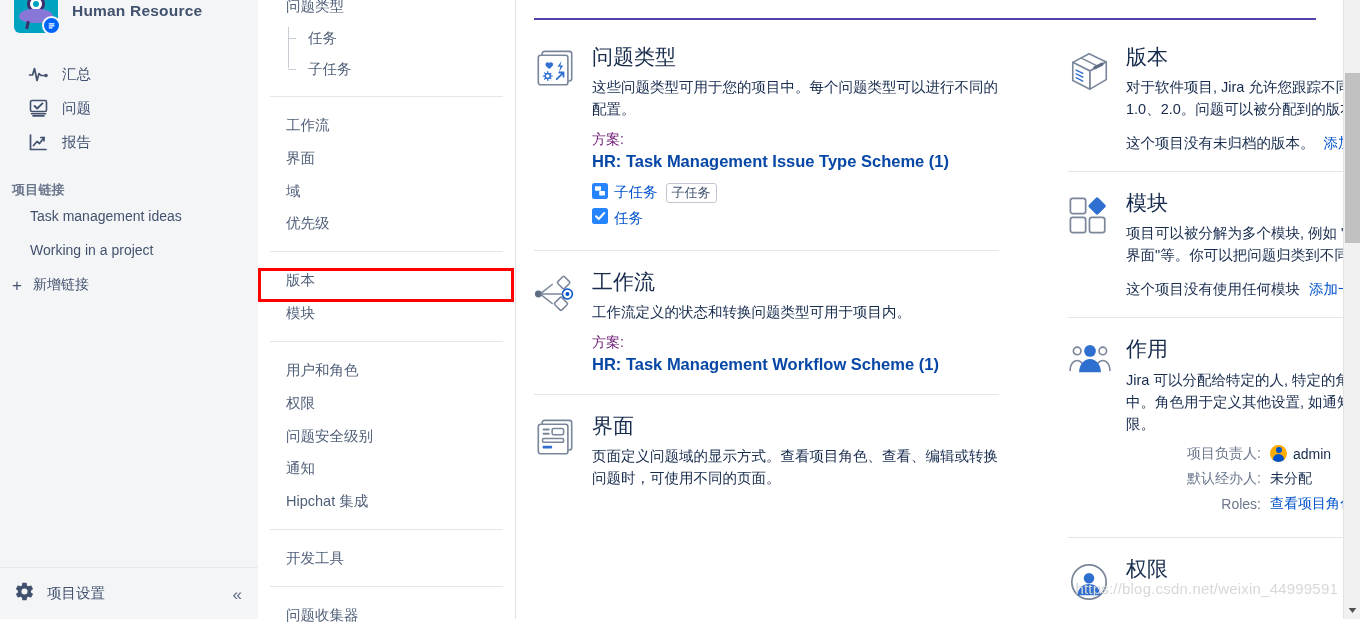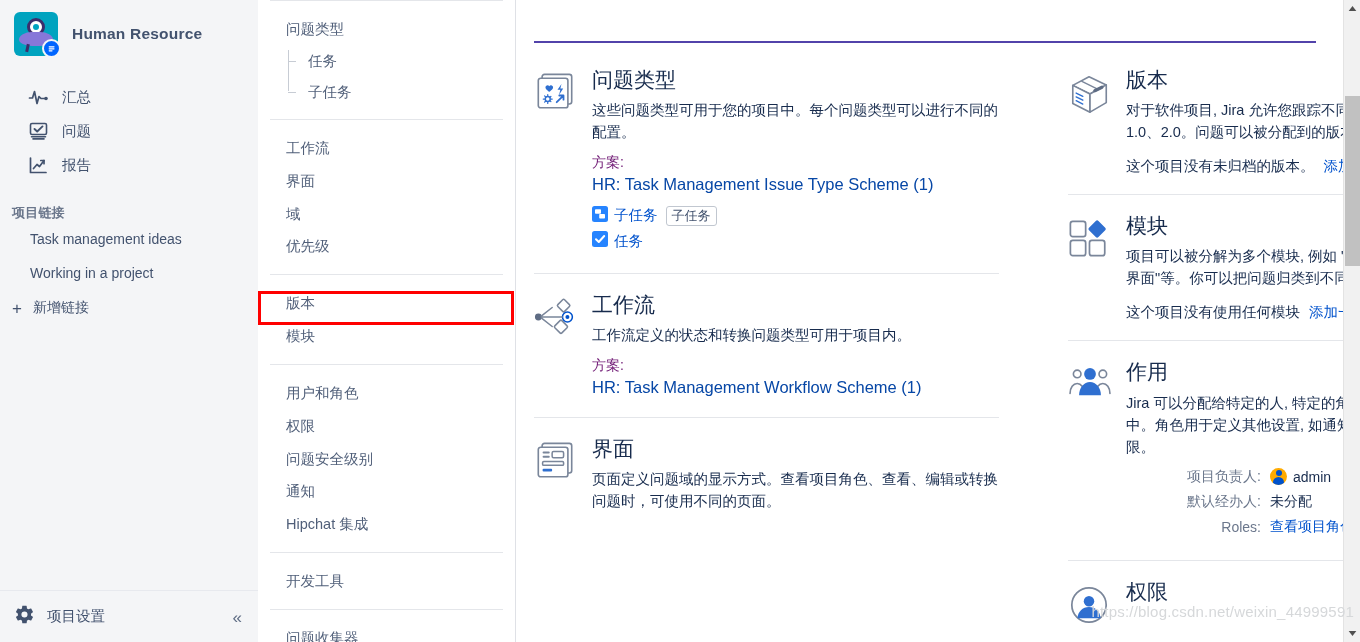--- a/index.html
+++ b/index.html
@@ -2,21 +2,21 @@
 <html><head>
 <meta charset="utf-8">
 <style>
   * { box-sizing: border-box; margin: 0; padding: 0; }
   html, body {
     width: 1360px; height: 642px;
     font-family: "Liberation Sans", "DejaVu Sans", sans-serif;
     background: #ffffff;
     overflow: hidden;
   }
-  .app { position: relative; width: 1360px; height: 596px; display: flex; }
+  .app { position: relative; width: 1360px; height: 596px; display: flex; align-items: center; }
 
   
   .sidebar {
     width: 258px; height: 642px;
     background: #f4f5f7;
     position: relative;
     flex: 0 0 258px;
   }
   .sb-header { display: flex; align-items: center; padding: 12px 0 10px 14px; }
   .sb-logo { position: relative; width: 44px; height: 44px; flex: 0 0 44px; }
@@ -136,21 +136,21 @@
   .card + .card { border-top: 1px solid #e4e6ea; margin-top: 17px; padding-top: 19px; }
   .card-ico { width: 58px; flex: 0 0 58px; padding-top: 4px; }
   .card-body { flex: 1 1 auto; }
   .card-h {
     font-size: 21px; color: #172b4d; font-weight: normal;
     margin-bottom: 7px; line-height: 1.15;
   }
   .card-p { font-size: 14.5px; color: #172b4d; line-height: 1.52; }
   .card-sub { font-size: 14px; color: #701a75; margin-top: 11px; }
   .scheme-link {
-    display: block; font-size: 16.5px; font-weight: normal; color: #0747a6;
+    display: block; font-size: 16.5px; font-weight: bold; color: #0747a6;
     line-height: 1.42; margin-top: 1px; cursor: pointer; text-decoration: none;
   }
   .type-list { margin-top: 9px; }
   .type-row { display: flex; align-items: center; margin-bottom: 5px; }
   .type-row .t-ico { width: 22px; flex: 0 0 22px; }
   .type-row .t-name { font-size: 14.5px; color: #0052cc; cursor: pointer; }
   .t-badge {
     margin-left: 8px; font-size: 13px; color: #42526e;
     border: 1px solid #c1c7d0; border-radius: 3px; padding: 1px 5px 2px 5px;
     background: #fff; line-height: 1.2;
@@ -190,21 +190,21 @@
     display: flex; align-items: center; justify-content: center;
   }
   .vs-up { top: 0; }
   .vs-down { bottom: 0; }
   .vs-thumb {
     position: absolute; left: 1px; top: 96px; width: 15px; height: 170px;
     background: #c1c1c1; border-radius: 0;
   }
 
   .watermark {
-    position: absolute; right: 6px; bottom: 22px;
+    position: absolute; right: 22px; bottom: 22px;
     font-size: 15px; color: #d6d8da; white-space: nowrap;
     pointer-events: none; z-index: 5; letter-spacing: .2px;
   }
 </style>
 </head>
 <body>
 
 <div class="app">
 
   <div class="sidebar">

